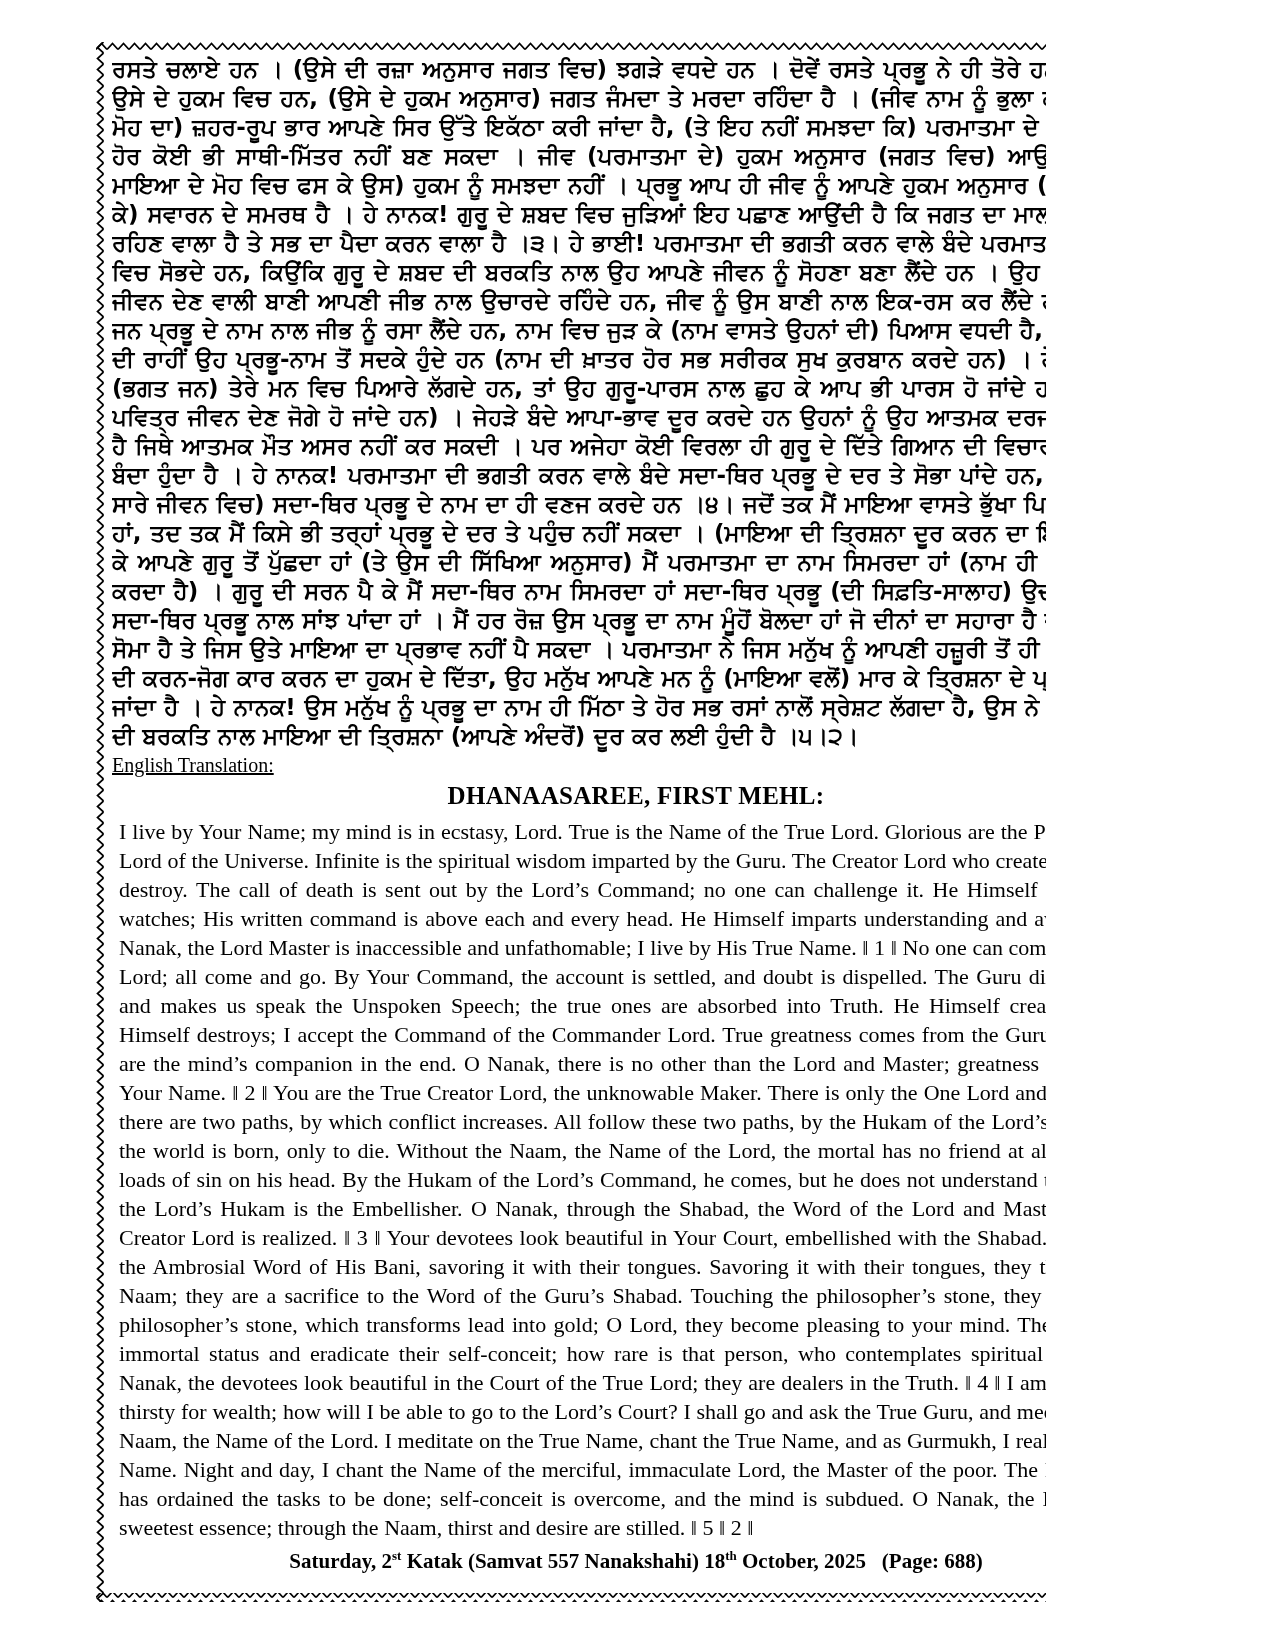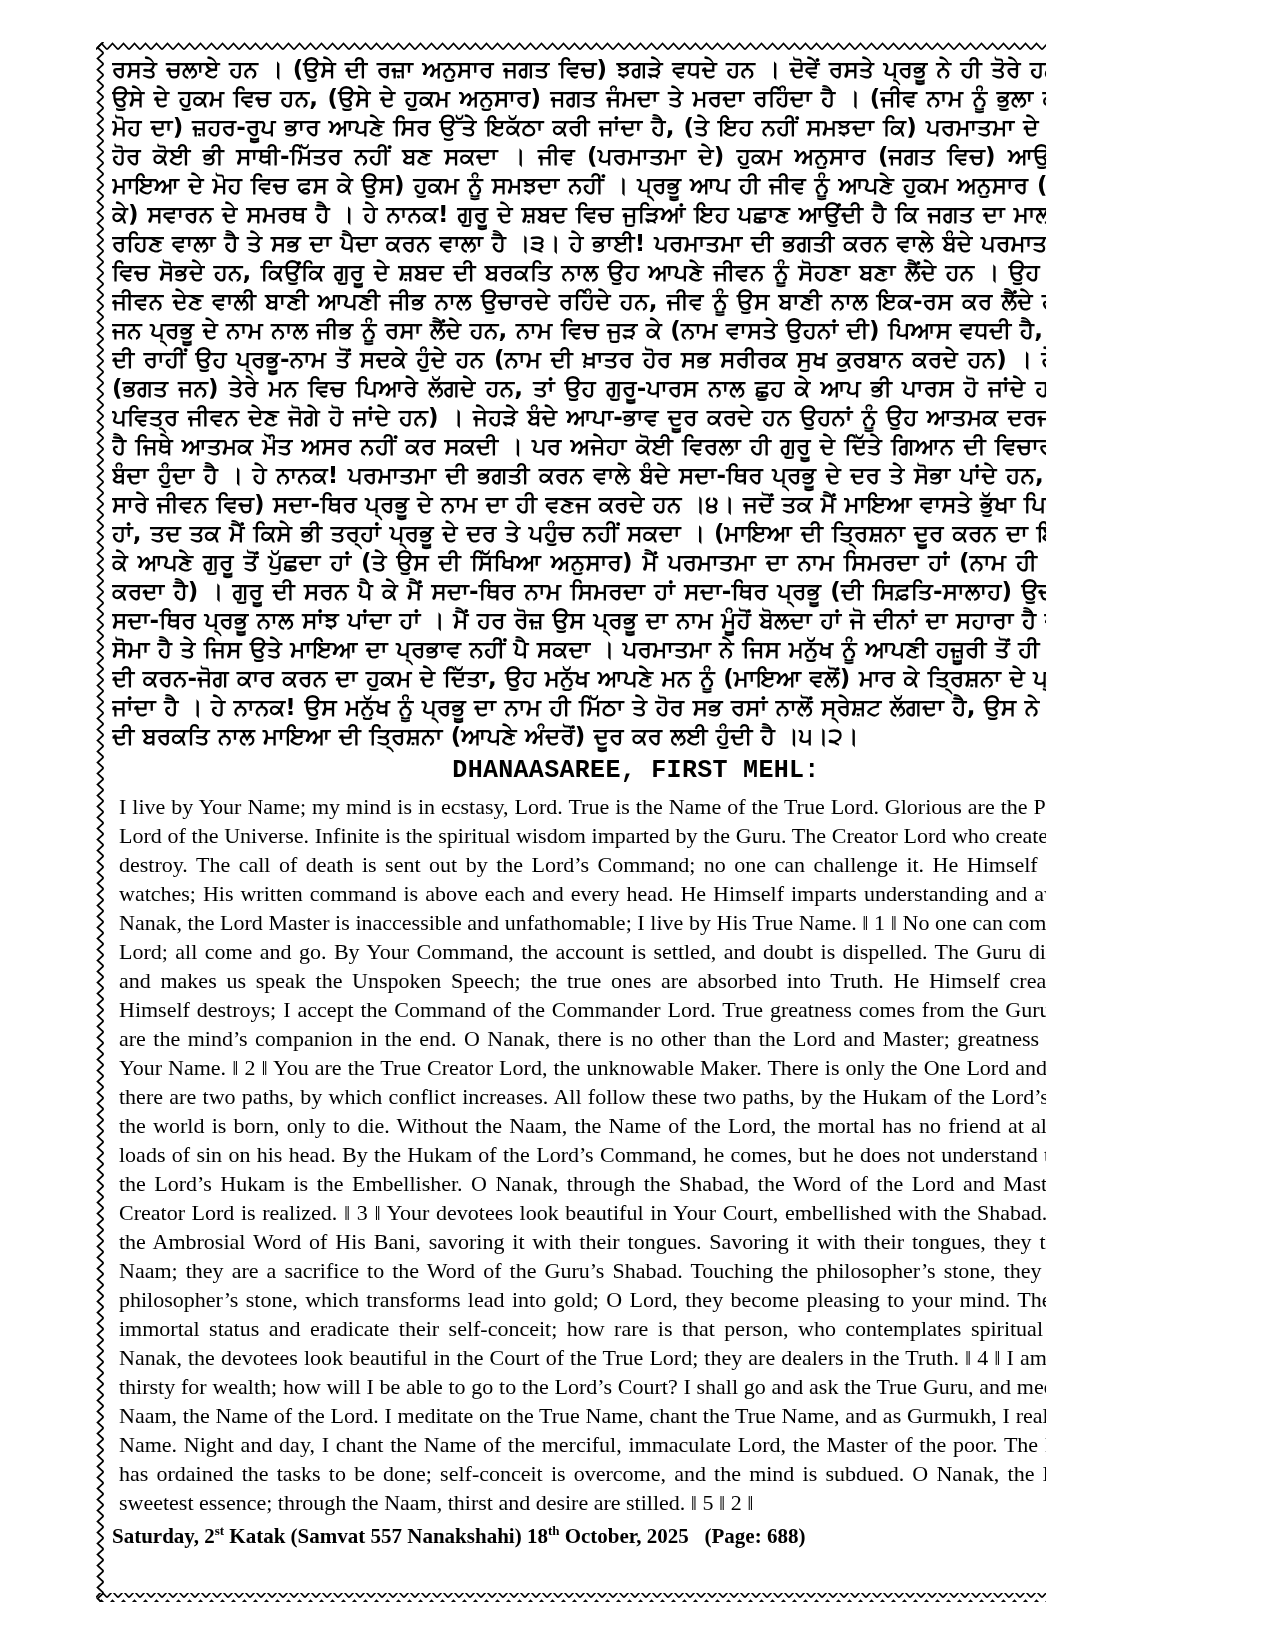--- a/index.html
+++ b/index.html
@@ -41,32 +41,32 @@
     margin:3px 0 0 0;
     font-size:20px;
     text-decoration:underline;
   }
   .section-title {
     margin:5px 0 2px 0;
     font-size:25px;
     font-weight:bold;
     text-align:center;
     letter-spacing:0.3px;
-    font-family:Liberation Mono, monospace;
   }
   .english-body {
     margin:7px;
     font-size:22px;
     line-height:29px;
     text-align:justify;
   }
   .page-footer {
     margin-top:3px;
     font-size:21px;
     font-weight:bold;
+    text-align:center;
   }
   .page-footer sup {
     font-size:13px;
     line-height:0;
     vertical-align:super;
   }
 </style>
 </head>
 <body>
 
@@ -85,20 +85,21 @@
       <rect x="0" y="0" width="1080" height="9" fill="url(#zzh)"></rect>
       <rect x="0" y="1551" width="1080" height="9" fill="url(#zzh)"></rect>
       <rect x="0" y="0" width="9" height="1560" fill="url(#zzv)"></rect>
       <rect x="1071" y="0" width="9" height="1560" fill="url(#zzv)"></rect>
     </svg>
 
     <div class="content">
 
       <p class="gurmukhi">ਰਸਤੇ ਚਲਾਏ ਹਨ । (ਉਸੇ ਦੀ ਰਜ਼ਾ ਅਨੁਸਾਰ ਜਗਤ ਵਿਚ) ਝਗੜੇ ਵਧਦੇ ਹਨ । ਦੋਵੇਂ ਰਸਤੇ ਪ੍ਰਭੂ ਨੇ ਹੀ ਤੋਰੇ ਹਨ, ਸਾਰੇ ਜੀਵ ਉਸੇ ਦੇ ਹੁਕਮ ਵਿਚ ਹਨ, (ਉਸੇ ਦੇ ਹੁਕਮ ਅਨੁਸਾਰ) ਜਗਤ ਜੰਮਦਾ ਤੇ ਮਰਦਾ ਰਹਿੰਦਾ ਹੈ । (ਜੀਵ ਨਾਮ ਨੂੰ ਭੁਲਾ ਕੇ ਮਾਇਆ ਦੇ ਮੋਹ ਦਾ) ਜ਼ਹਰ-ਰੂਪ ਭਾਰ ਆਪਣੇ ਸਿਰ ਉੱਤੇ ਇਕੱਠਾ ਕਰੀ ਜਾਂਦਾ ਹੈ, (ਤੇ ਇਹ ਨਹੀਂ ਸਮਝਦਾ ਕਿ) ਪਰਮਾਤਮਾ ਦੇ ਨਾਮ ਤੋਂ ਬਿਨਾ ਹੋਰ ਕੋਈ ਭੀ ਸਾਥੀ-ਮਿੱਤਰ ਨਹੀਂ ਬਣ ਸਕਦਾ । ਜੀਵ (ਪਰਮਾਤਮਾ ਦੇ) ਹੁਕਮ ਅਨੁਸਾਰ (ਜਗਤ ਵਿਚ) ਆਉਂਦਾ ਹੈ, (ਪਰ ਮਾਇਆ ਦੇ ਮੋਹ ਵਿਚ ਫਸ ਕੇ ਉਸ) ਹੁਕਮ ਨੂੰ ਸਮਝਦਾ ਨਹੀਂ । ਪ੍ਰਭੂ ਆਪ ਹੀ ਜੀਵ ਨੂੰ ਆਪਣੇ ਹੁਕਮ ਅਨੁਸਾਰ (ਸਿੱਧੇ ਰਾਹ ਪਾ ਕੇ) ਸਵਾਰਨ ਦੇ ਸਮਰਥ ਹੈ । ਹੇ ਨਾਨਕ! ਗੁਰੂ ਦੇ ਸ਼ਬਦ ਵਿਚ ਜੁੜਿਆਂ ਇਹ ਪਛਾਣ ਆਉਂਦੀ ਹੈ ਕਿ ਜਗਤ ਦਾ ਮਾਲਕ ਸਦਾ-ਥਿਰ ਰਹਿਣ ਵਾਲਾ ਹੈ ਤੇ ਸਭ ਦਾ ਪੈਦਾ ਕਰਨ ਵਾਲਾ ਹੈ ।੩। ਹੇ ਭਾਈ! ਪਰਮਾਤਮਾ ਦੀ ਭਗਤੀ ਕਰਨ ਵਾਲੇ ਬੰਦੇ ਪਰਮਾਤਮਾ ਦੀ ਹਜ਼ੂਰੀ ਵਿਚ ਸੋਭਦੇ ਹਨ, ਕਿਉਂਕਿ ਗੁਰੂ ਦੇ ਸ਼ਬਦ ਦੀ ਬਰਕਤਿ ਨਾਲ ਉਹ ਆਪਣੇ ਜੀਵਨ ਨੂੰ ਸੋਹਣਾ ਬਣਾ ਲੈਂਦੇ ਹਨ । ਉਹ ਬੰਦੇ ਆਤਮਕ ਜੀਵਨ ਦੇਣ ਵਾਲੀ ਬਾਣੀ ਆਪਣੀ ਜੀਭ ਨਾਲ ਉਚਾਰਦੇ ਰਹਿੰਦੇ ਹਨ, ਜੀਵ ਨੂੰ ਉਸ ਬਾਣੀ ਨਾਲ ਇਕ-ਰਸ ਕਰ ਲੈਂਦੇ ਹਨ । ਭਗਤ-ਜਨ ਪ੍ਰਭੂ ਦੇ ਨਾਮ ਨਾਲ ਜੀਭ ਨੂੰ ਰਸਾ ਲੈਂਦੇ ਹਨ, ਨਾਮ ਵਿਚ ਜੁੜ ਕੇ (ਨਾਮ ਵਾਸਤੇ ਉਹਨਾਂ ਦੀ) ਪਿਆਸ ਵਧਦੀ ਹੈ, ਗੁਰੂ ਦੇ ਸ਼ਬਦ ਦੀ ਰਾਹੀਂ ਉਹ ਪ੍ਰਭੂ-ਨਾਮ ਤੋਂ ਸਦਕੇ ਹੁੰਦੇ ਹਨ (ਨਾਮ ਦੀ ਖ਼ਾਤਰ ਹੋਰ ਸਭ ਸਰੀਰਕ ਸੁਖ ਕੁਰਬਾਨ ਕਰਦੇ ਹਨ) । ਹੇ ਪ੍ਰਭੂ! ਜਦੋਂ (ਭਗਤ ਜਨ) ਤੇਰੇ ਮਨ ਵਿਚ ਪਿਆਰੇ ਲੱਗਦੇ ਹਨ, ਤਾਂ ਉਹ ਗੁਰੂ-ਪਾਰਸ ਨਾਲ ਛੁਹ ਕੇ ਆਪ ਭੀ ਪਾਰਸ ਹੋ ਜਾਂਦੇ ਹਨ (ਹੋਰਨਾਂ ਨੂੰ ਪਵਿਤ੍ਰ ਜੀਵਨ ਦੇਣ ਜੋਗੇ ਹੋ ਜਾਂਦੇ ਹਨ) । ਜੇਹੜੇ ਬੰਦੇ ਆਪਾ-ਭਾਵ ਦੂਰ ਕਰਦੇ ਹਨ ਉਹਨਾਂ ਨੂੰ ਉਹ ਆਤਮਕ ਦਰਜਾ ਮਿਲ ਜਾਂਦਾ ਹੈ ਜਿਥੇ ਆਤਮਕ ਮੌਤ ਅਸਰ ਨਹੀਂ ਕਰ ਸਕਦੀ । ਪਰ ਅਜੇਹਾ ਕੋਈ ਵਿਰਲਾ ਹੀ ਗੁਰੂ ਦੇ ਦਿੱਤੇ ਗਿਆਨ ਦੀ ਵਿਚਾਰ ਕਰਨ ਵਾਲਾ ਬੰਦਾ ਹੁੰਦਾ ਹੈ । ਹੇ ਨਾਨਕ! ਪਰਮਾਤਮਾ ਦੀ ਭਗਤੀ ਕਰਨ ਵਾਲੇ ਬੰਦੇ ਸਦਾ-ਥਿਰ ਪ੍ਰਭੂ ਦੇ ਦਰ ਤੇ ਸੋਭਾ ਪਾਂਦੇ ਹਨ, ਉਹ (ਆਪਣੇ ਸਾਰੇ ਜੀਵਨ ਵਿਚ) ਸਦਾ-ਥਿਰ ਪ੍ਰਭੂ ਦੇ ਨਾਮ ਦਾ ਹੀ ਵਣਜ ਕਰਦੇ ਹਨ ।੪। ਜਦੋਂ ਤਕ ਮੈਂ ਮਾਇਆ ਵਾਸਤੇ ਭੁੱਖਾ ਪਿਆਸਾ ਰਹਿੰਦਾ ਹਾਂ, ਤਦ ਤਕ ਮੈਂ ਕਿਸੇ ਭੀ ਤਰ੍ਹਾਂ ਪ੍ਰਭੂ ਦੇ ਦਰ ਤੇ ਪਹੁੰਚ ਨਹੀਂ ਸਕਦਾ । (ਮਾਇਆ ਦੀ ਤ੍ਰਿਸ਼ਨਾ ਦੂਰ ਕਰਨ ਦਾ ਇਲਾਜ) ਮੈਂ ਜਾ ਕੇ ਆਪਣੇ ਗੁਰੂ ਤੋਂ ਪੁੱਛਦਾ ਹਾਂ (ਤੇ ਉਸ ਦੀ ਸਿੱਖਿਆ ਅਨੁਸਾਰ) ਮੈਂ ਪਰਮਾਤਮਾ ਦਾ ਨਾਮ ਸਿਮਰਦਾ ਹਾਂ (ਨਾਮ ਹੀ ਤ੍ਰਿਸਨਾ ਦੂਰ ਕਰਦਾ ਹੈ) । ਗੁਰੂ ਦੀ ਸਰਨ ਪੈ ਕੇ ਮੈਂ ਸਦਾ-ਥਿਰ ਨਾਮ ਸਿਮਰਦਾ ਹਾਂ ਸਦਾ-ਥਿਰ ਪ੍ਰਭੂ (ਦੀ ਸਿਫ਼ਤਿ-ਸਾਲਾਹ) ਉਚਾਰਦਾ ਹਾਂ, ਤੇ ਸਦਾ-ਥਿਰ ਪ੍ਰਭੂ ਨਾਲ ਸਾਂਝ ਪਾਂਦਾ ਹਾਂ । ਮੈਂ ਹਰ ਰੋਜ਼ ਉਸ ਪ੍ਰਭੂ ਦਾ ਨਾਮ ਮੂੰਹੋਂ ਬੋਲਦਾ ਹਾਂ ਜੋ ਦੀਨਾਂ ਦਾ ਸਹਾਰਾ ਹੈ ਜੋ ਦਇਆ ਦਾ ਸੋਮਾ ਹੈ ਤੇ ਜਿਸ ਉਤੇ ਮਾਇਆ ਦਾ ਪ੍ਰਭਾਵ ਨਹੀਂ ਪੈ ਸਕਦਾ । ਪਰਮਾਤਮਾ ਨੇ ਜਿਸ ਮਨੁੱਖ ਨੂੰ ਆਪਣੀ ਹਜ਼ੂਰੀ ਤੋਂ ਹੀ ਨਾਮ ਸਿਮਰਨ ਦੀ ਕਰਨ-ਜੋਗ ਕਾਰ ਕਰਨ ਦਾ ਹੁਕਮ ਦੇ ਦਿੱਤਾ, ਉਹ ਮਨੁੱਖ ਆਪਣੇ ਮਨ ਨੂੰ (ਮਾਇਆ ਵਲੋਂ) ਮਾਰ ਕੇ ਤ੍ਰਿਸ਼ਨਾ ਦੇ ਪ੍ਰਭਾਵ ਤੋਂ ਬਚ ਜਾਂਦਾ ਹੈ । ਹੇ ਨਾਨਕ! ਉਸ ਮਨੁੱਖ ਨੂੰ ਪ੍ਰਭੂ ਦਾ ਨਾਮ ਹੀ ਮਿੱਠਾ ਤੇ ਹੋਰ ਸਭ ਰਸਾਂ ਨਾਲੋਂ ਸ੍ਰੇਸ਼ਟ ਲੱਗਦਾ ਹੈ, ਉਸ ਨੇ ਨਾਮ ਸਿਮਰਨ ਦੀ ਬਰਕਤਿ ਨਾਲ ਮਾਇਆ ਦੀ ਤ੍ਰਿਸ਼ਨਾ (ਆਪਣੇ ਅੰਦਰੋਂ) ਦੂਰ ਕਰ ਲਈ ਹੁੰਦੀ ਹੈ ।੫।੨।</p>
 
+      <div class="translation-label">English Translation:</div>
 
       <div class="section-title">DHANAASAREE, FIRST MEHL:</div>
 
       <p class="english-body">I live by Your Name; my mind is in ecstasy, Lord. True is the Name of the True Lord. Glorious are the Praises of the Lord of the Universe. Infinite is the spiritual wisdom imparted by the Guru. The Creator Lord who created, shall also destroy. The call of death is sent out by the Lord’s Command; no one can challenge it. He Himself creates, and watches; His written command is above each and every head. He Himself imparts understanding and awareness. O Nanak, the Lord Master is inaccessible and unfathomable; I live by His True Name.  ‖ 1 ‖   No one can compare to You, Lord; all come and go. By Your Command, the account is settled, and doubt is dispelled. The Guru dispels doubt, and makes us speak the Unspoken Speech; the true ones are absorbed into Truth. He Himself creates, and He Himself destroys; I accept the Command of the Commander Lord. True greatness comes from the Guru; You alone are the mind’s companion in the end. O Nanak, there is no other than the Lord and Master; greatness comes from Your Name.  ‖ 2 ‖   You are the True Creator Lord, the unknowable Maker. There is only the One Lord and Master, but there are two paths, by which conflict increases. All follow these two paths, by the Hukam of the Lord’s Command; the world is born, only to die. Without the Naam, the Name of the Lord, the mortal has no friend at all; he carries loads of sin on his head. By the Hukam of the Lord’s Command, he comes, but he does not understand this Hukam; the Lord’s Hukam is the Embellisher. O Nanak, through the Shabad, the Word of the Lord and Master, the True Creator Lord is realized.  ‖ 3 ‖   Your devotees look beautiful in Your Court, embellished with the Shabad. They chant the Ambrosial Word of His Bani, savoring it with their tongues. Savoring it with their tongues, they thirst for the Naam; they are a sacrifice to the Word of the Guru’s Shabad. Touching the philosopher’s stone, they become the philosopher’s stone, which transforms lead into gold; O Lord, they become pleasing to your mind. They attain the immortal status and eradicate their self-conceit; how rare is that person, who contemplates spiritual wisdom. O Nanak, the devotees look beautiful in the Court of the True Lord; they are dealers in the Truth.  ‖ 4 ‖   I am hungry and thirsty for wealth; how will I be able to go to the Lord’s Court?  I shall go and ask the True Guru, and meditate on the Naam, the Name of the Lord. I meditate on the True Name, chant the True Name, and as Gurmukh, I realize the True Name. Night and day, I chant the Name of the merciful, immaculate Lord, the Master of the poor. The Primal Lord has ordained the tasks to be done; self-conceit is overcome, and the mind is subdued. O Nanak, the Naam is the sweetest essence; through the Naam, thirst and desire are stilled.  ‖ 5 ‖ 2 ‖</p>
 
       <div class="page-footer"><span>Saturday, 2</span><sup>st</sup><span> Katak (Samvat 557 Nanakshahi) 18</span><sup>th</sup><span> October, 2025&nbsp;&nbsp; (Page: 688)</span></div>
 
     </div>
   </div>
 </div>

